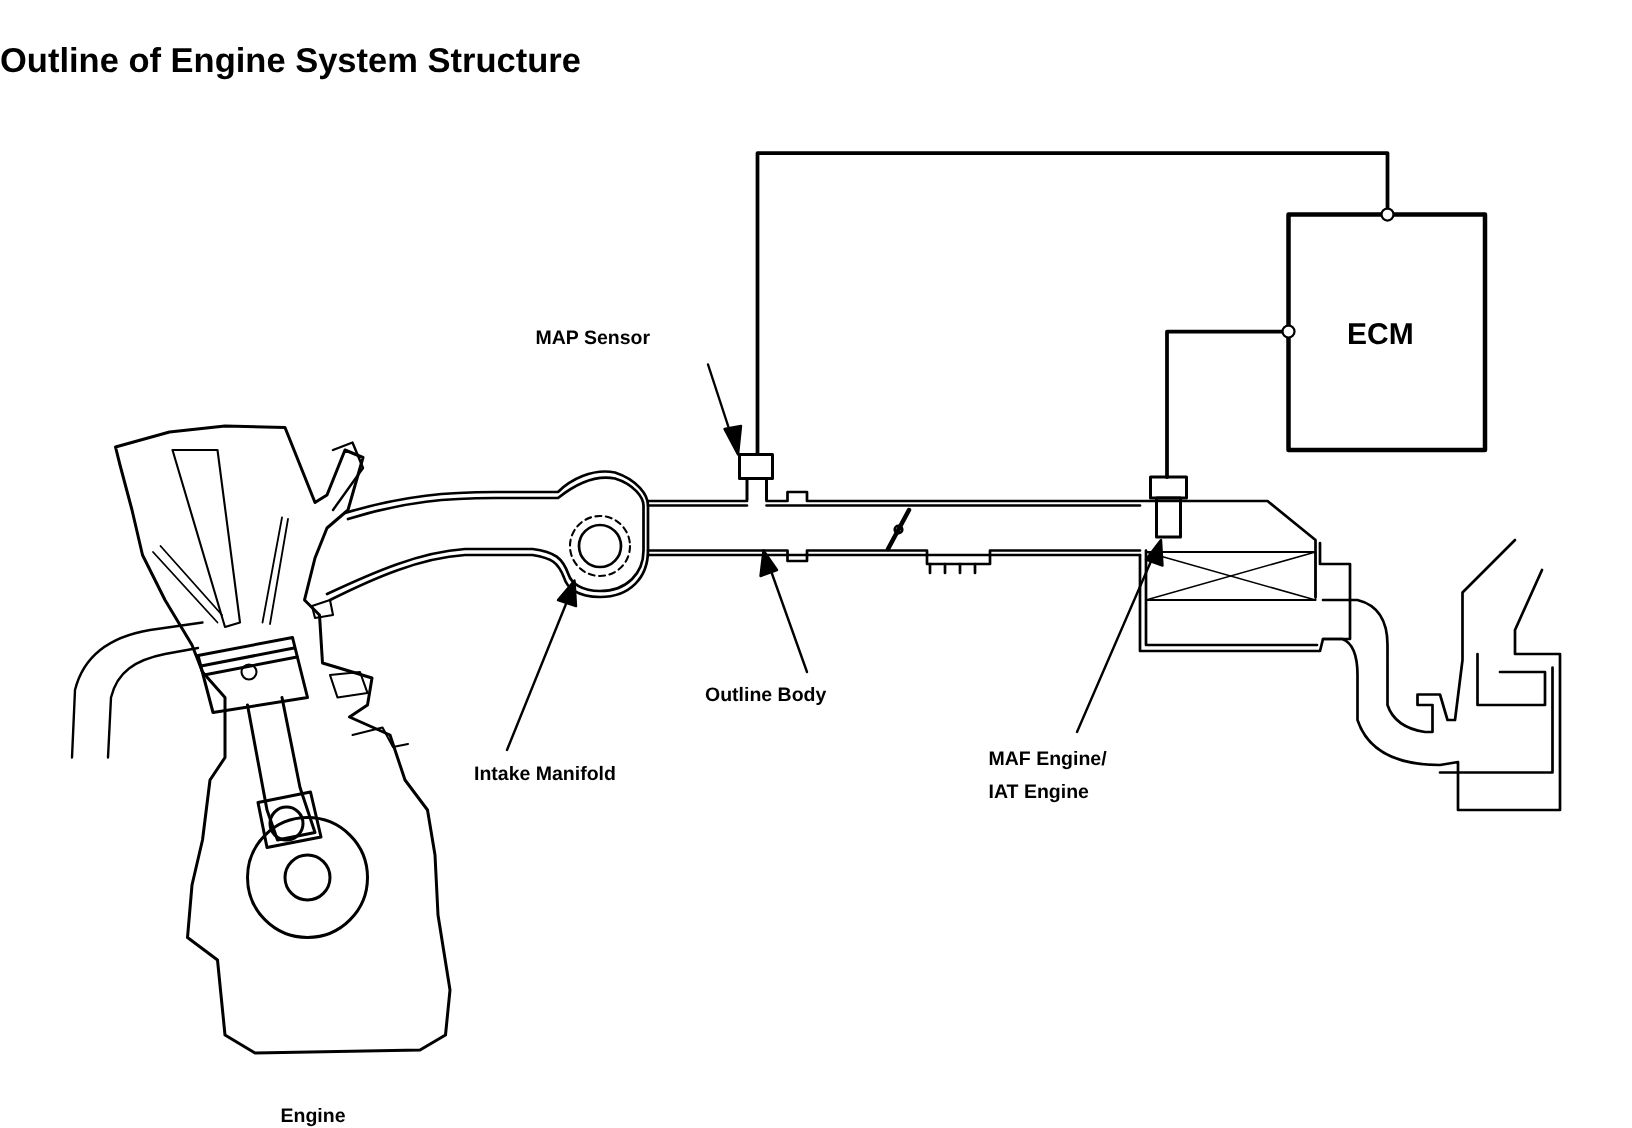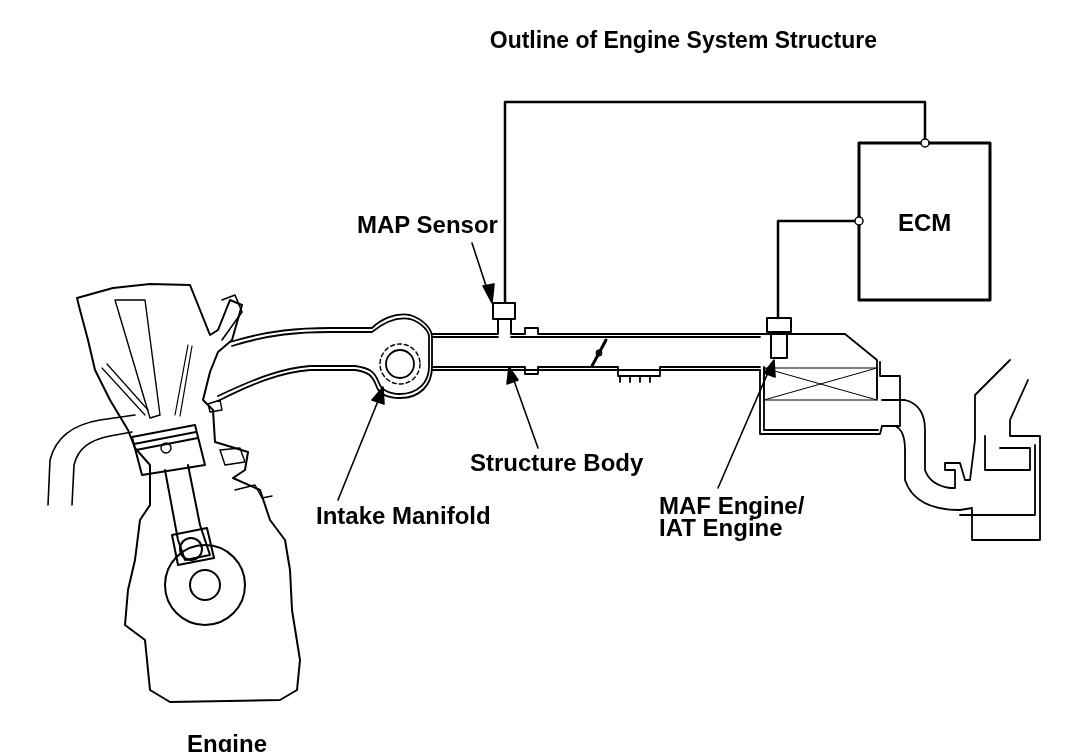--- a/index.html
+++ b/index.html
@@ -1,20 +1,20 @@
 <!DOCTYPE html>
 <html><head>
 <meta charset="utf-8">
 <style>
   html, body { margin:0; padding:0; background:#ffffff; }
   body { width:1088px; height:752px; position:relative; overflow:hidden;
          font-family:"Liberation Sans", sans-serif; color:#000; }
-  .title { position:absolute; left:0; width:860px; top:27px; text-align:right;
-           font-size:23px; font-weight:bold;padding-left:17px; }
-  .lbl { position:absolute; font-size:24px; font-weight:bold; line-height:22px; white-space:nowrap; }
+  .title { position:absolute; left:0; width:860px; top:27px; text-align:left;
+           font-size:23px; font-weight:bold; }
+  .lbl { position:absolute; font-size:13px; font-weight:bold; line-height:22px; white-space:nowrap; }
   svg { position:absolute; left:0; top:0; }
 </style>
 </head>
 <body>
 
 <div class="title">Outline of Engine System Structure</div>
 
 <svg width="1088" height="752" viewBox="0 0 1088 752" fill="none" stroke="#000" stroke-width="2" stroke-linejoin="round" stroke-linecap="round">
 
   <rect x="859" y="143" width="131" height="157" stroke-width="3"></rect>
@@ -105,18 +105,18 @@
     <line x1="338" y1="500" x2="380" y2="396"></line>
     <polygon points="383,387 372,400 384,404" fill="#000"></polygon>
     <line x1="538" y1="448" x2="512" y2="375"></line>
     <polygon points="509,367 507,384 518,380" fill="#000"></polygon>
     <line x1="718" y1="488" x2="770" y2="368"></line>
     <polygon points="774,360 764,373 775,377" fill="#000"></polygon>
   </g>
 </svg>
 
 <div class="lbl" style="left:357px; top:214px;">MAP Sensor</div>
-<div class="lbl" style="left:898px; top:212px; font-size:24px;">ECM</div>
+<div class="lbl" style="left:898px; top:212px; font-size:20px;">ECM</div>
 <div class="lbl" style="left:316px; top:505px;text-align:center;">Intake Manifold</div>
-<div class="lbl" style="left:470px; top:452px;">Structure Body</div>
+<div class="lbl" style="left:470px; top:452px;">Outline Body</div>
 <div class="lbl" style="left:659px; top:495px;">MAF Engine/</div>
 <div class="lbl" style="left:659px; top:517px;">IAT Engine</div>
 <div class="lbl" style="left:187px; top:733px;">Engine</div>
 
 </body></html>

